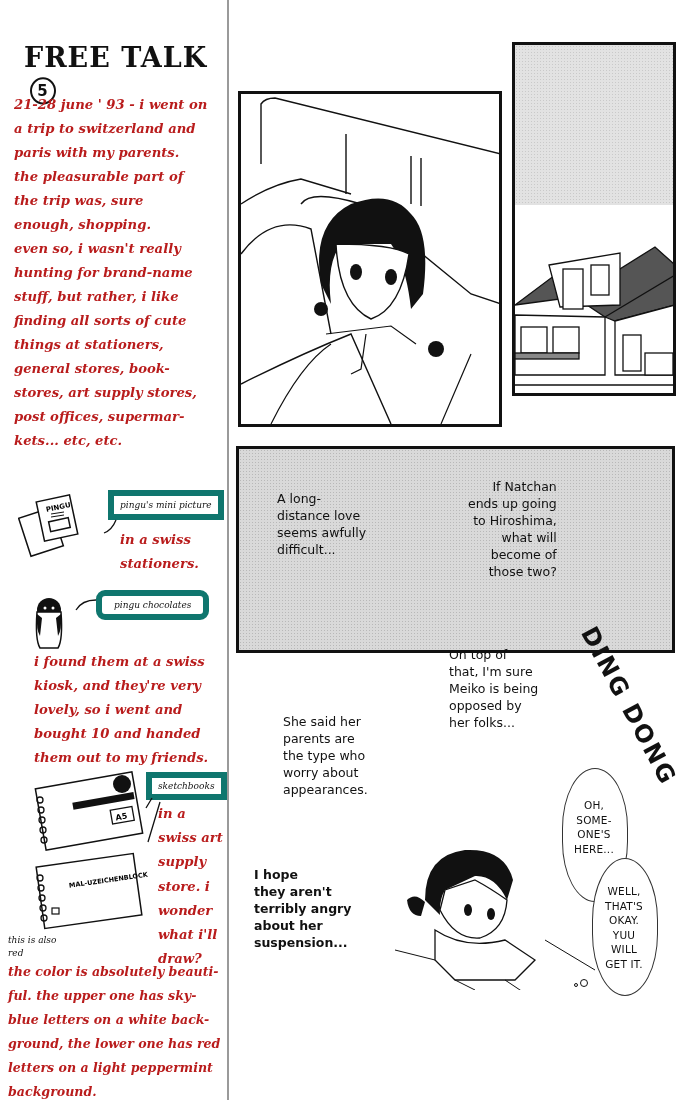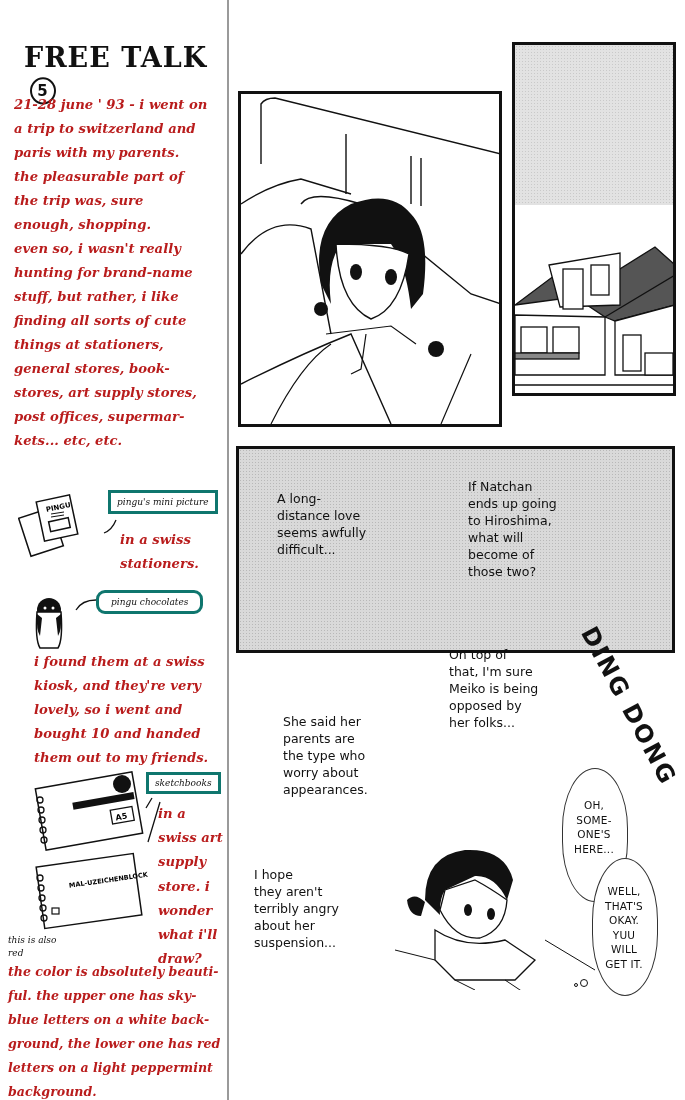--- a/index.html
+++ b/index.html
@@ -6,21 +6,21 @@
   body { width: 685px; height: 1100px; position: relative; overflow: hidden; font-family: "DejaVu Sans", sans-serif; color: #111; }
   .abs { position: absolute; }
   
   .sidebar { position: absolute; left: 0; top: 0; width: 228px; height: 1100px; }
   .divider { position: absolute; left: 227px; top: 0; width: 2px; height: 1100px; background: #9a9a9a; }
   .ft-title { position: absolute; left: 24px; top: 42px; font-family: "DejaVu Serif", serif; font-weight: bold; font-size: 27px; letter-spacing: 1px; transform: scaleY(1.05); }
   .ft-num { display: inline-block; width: 22px; height: 22px; border: 2.5px solid #111; border-radius: 50%; font-size: 15px; line-height: 22px; text-align: center; margin-left: 6px; vertical-align: 3px; font-family: "DejaVu Sans", sans-serif; }
   .hand { font-family: "DejaVu Serif", serif; font-style: italic; font-weight: bold; color: #b91c1c; }
   .ft-body { position: absolute; left: 14px; top: 93px; width: 210px; font-size: 13.2px; line-height: 24px; }
   .ft-body div { white-space: nowrap; }
-  .lab { position: absolute; border: 3px solid #0f766e; font-family: "DejaVu Serif", serif; font-style: italic; font-size: 9px; padding: 4px 6px; background: #fff; white-space: nowrap; }
+  .lab { position: absolute; border: 6px solid #0f766e; font-family: "DejaVu Serif", serif; font-style: italic; font-size: 9px; padding: 4px 6px; background: #fff; white-space: nowrap; }
   .note { position: absolute; font-size: 13.2px; line-height: 24px; white-space: nowrap; }
   .small-note { position: absolute; font-family: "DejaVu Serif", serif; font-style: italic; font-size: 9px; line-height: 13px; }
   
   .panel { position: absolute; border: 3px solid #111; background: #fff; box-sizing: border-box; overflow: hidden; margin-top: 46px; }
   .screen { background-color: #d9d9d9; background-image: radial-gradient(#b8b8b8 0.8px, transparent 0.9px); background-size: 3px 3px; }
   .comic { font-family: "DejaVu Sans", sans-serif; font-size: 12.5px; line-height: 17px; position: absolute; white-space: nowrap; color: #111; }
   .bubble { position: absolute; border: 1.2px solid #333; border-radius: 50% / 45%; background: #fff; }
   .btext { position: absolute; font-family: "DejaVu Sans", sans-serif; font-size: 10.5px; line-height: 14.5px; text-align: center; white-space: nowrap; letter-spacing: 0.2px; }
   .sfx { position: absolute; font-family: "DejaVu Sans", sans-serif; font-weight: 900; font-size: 24px; letter-spacing: 2px; transform-origin: left top; white-space: nowrap; }
 </style>
@@ -195,21 +195,21 @@
   </svg>
 </div>
 
 <div class="panel screen" style="left:236px;top:400px;width:439px;height:207px;">
   <div class="comic" style="left:38px;top:41px;">
     <div>A long-</div>
     <div>distance love</div>
     <div>seems awfully</div>
     <div>difficult...</div>
   </div>
-  <div class="comic" style="left:229px;top:29px;">
+  <div class="comic" style="left:229px;top:29px;text-align:right;">
     <div>If Natchan</div>
     <div>ends up going</div>
     <div>to Hiroshima,</div>
     <div>what will</div>
     <div>become of</div>
     <div>those two?</div>
   </div>
 </div>
 
 <div class="comic" style="left:449px;top:646px;">
@@ -219,21 +219,21 @@
   <div>opposed by</div>
   <div>her folks...</div>
 </div>
 <div class="comic" style="left:283px;top:713px;">
   <div>She said her</div>
   <div>parents are</div>
   <div>the type who</div>
   <div>worry about</div>
   <div>appearances.</div>
 </div>
-<div class="comic" style="left:254px;top:866px;">
+<div class="comic" style="left:254px;top:866px;font-weight:bold;">
   <div>I hope</div>
   <div>they aren't</div>
   <div>terribly angry</div>
   <div>about her</div>
   <div>suspension...</div>
 </div>
 
 <div class="sfx" style="left:600px;top:622px;transform:rotate(62deg);">DING DONG</div>
 
 <svg class="abs" style="left:395px;top:830px;" width="200" height="160">

